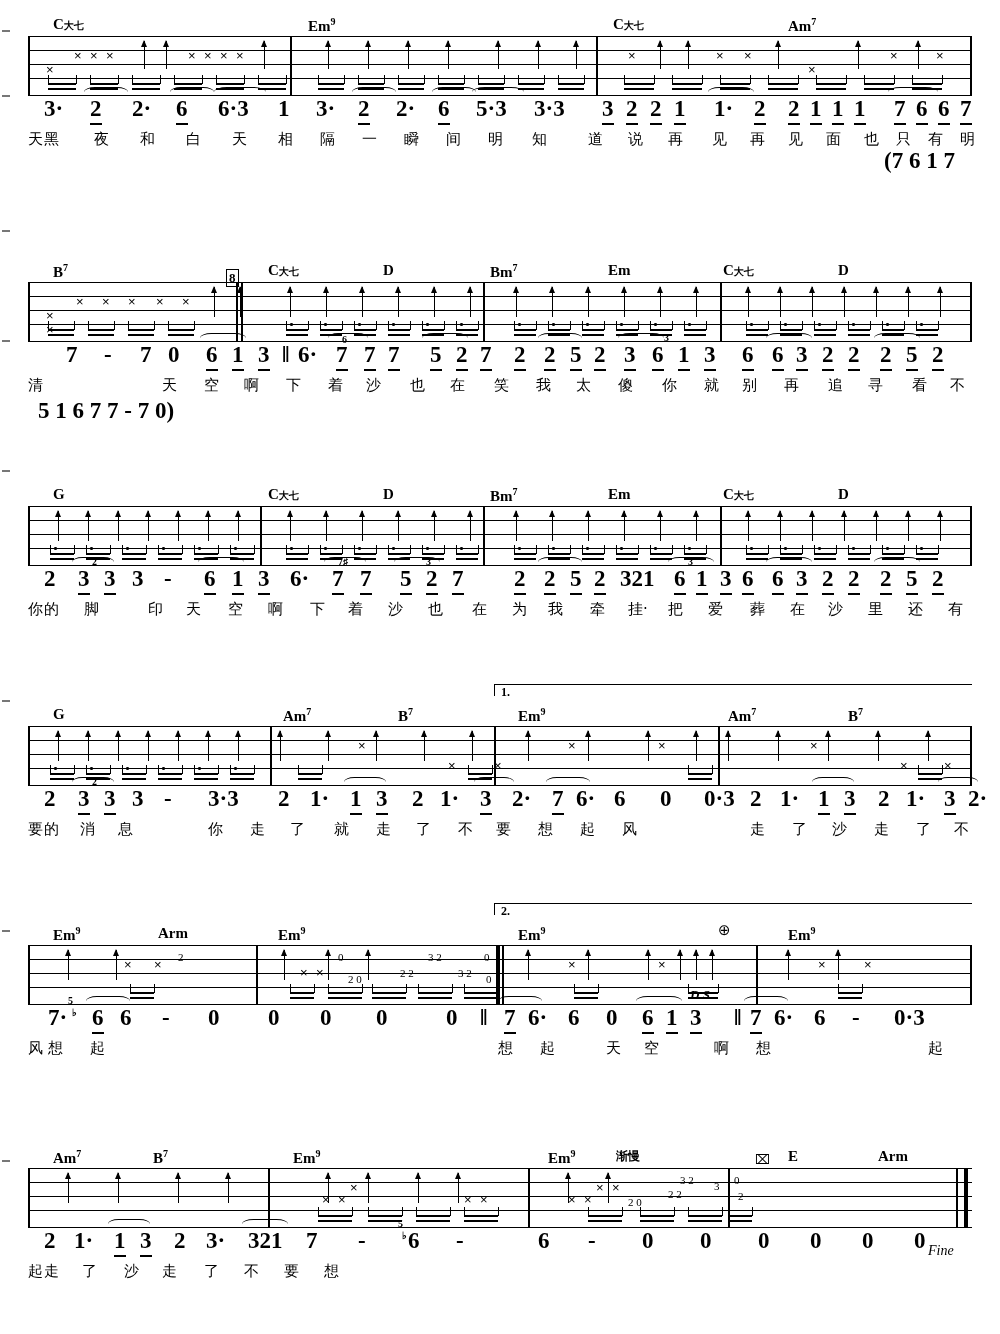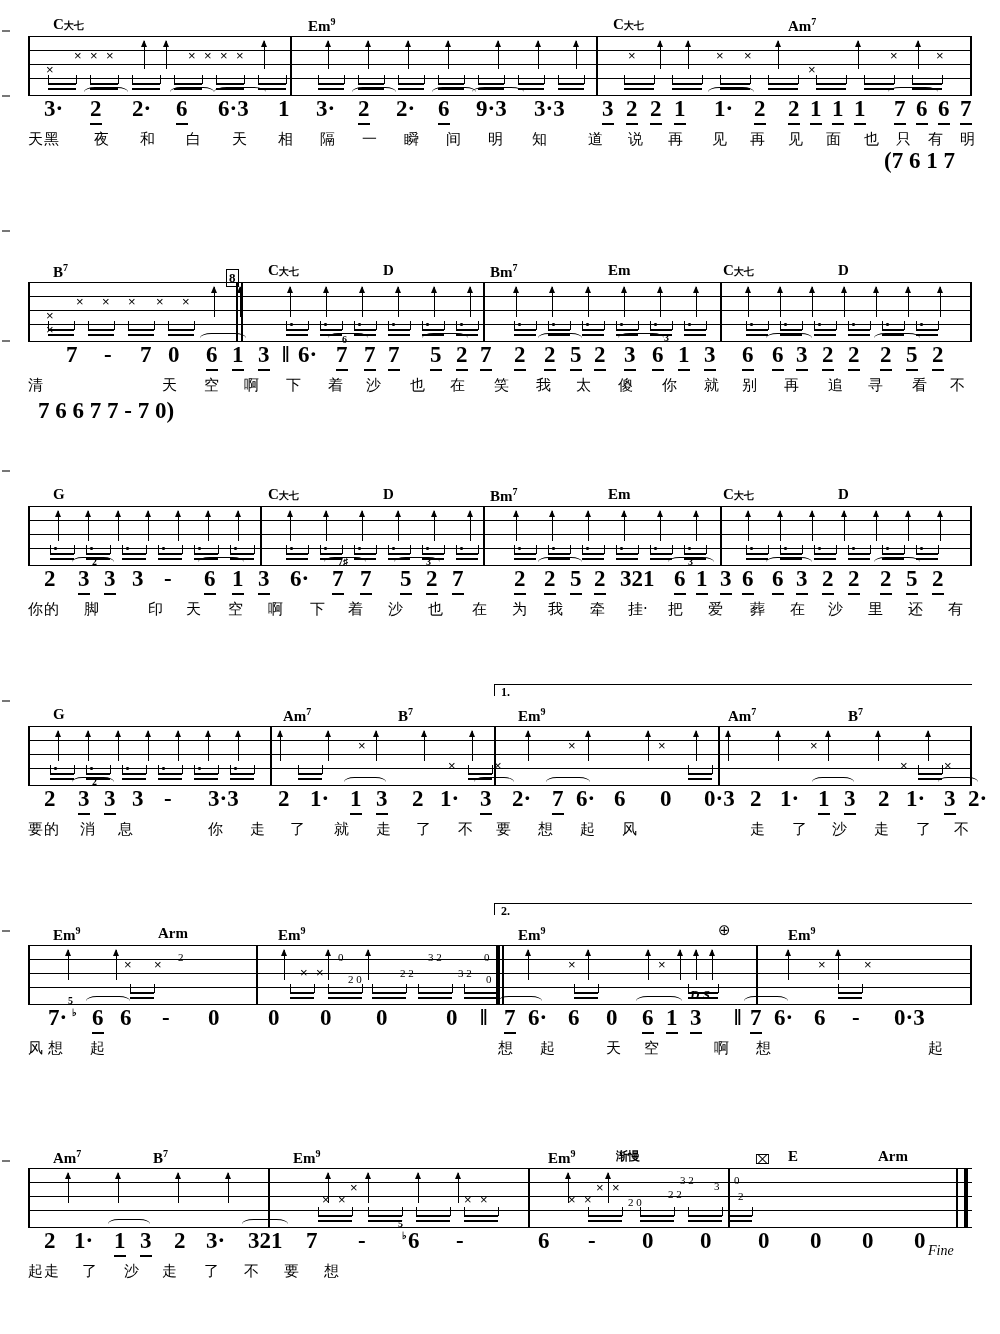--- a/index.html
+++ b/index.html
@@ -383,21 +383,21 @@
         <span class="n" style="left: 16px; top: 0px;">3·</span>
         <span class="n underline1" style="left: 62px; top: 0px;">2</span>
         <span class="n" style="left: 104px; top: 0px;">2·</span>
         <span class="n underline1" style="left: 148px; top: 0px;">6</span>
         <span class="n" style="left: 190px; top: 0px;">6·3</span>
         <span class="n" style="left: 250px; top: 0px;">1</span>
         <span class="n" style="left: 288px; top: 0px;">3·</span>
         <span class="n underline1" style="left: 330px; top: 0px;">2</span>
         <span class="n" style="left: 368px; top: 0px;">2·</span>
         <span class="n underline1" style="left: 410px; top: 0px;">6</span>
-        <span class="n" style="left: 448px; top: 0px;">9·3</span>
+        <span class="n" style="left: 448px; top: 0px;">5·3</span>
         <span class="n" style="left: 506px; top: 0px;">3·3</span>
         <span class="n underline1" style="left: 574px; top: 0px;">3</span>
         <span class="n underline1" style="left: 598px; top: 0px;">2</span>
         <span class="n underline1" style="left: 622px; top: 0px;">2</span>
         <span class="n underline1" style="left: 646px; top: 0px;">1</span>
         <span class="n" style="left: 686px; top: 0px;">1·</span>
         <span class="n underline1" style="left: 726px; top: 0px;">2</span>
         <span class="n underline1" style="left: 760px; top: 0px;">2</span>
         <span class="n underline1" style="left: 782px; top: 0px;">1</span>
         <span class="n underline1" style="left: 804px; top: 0px;">1</span>
@@ -674,21 +674,21 @@
         <span class="n underline1" style="left: 904px; top: 0px;">2</span>
         <div class="slur" style="left: 172px; top: -9px; width: 46px;"></div>
         <div class="slur" style="left: 300px; top: -9px; width: 40px;"></div>
         <div class="slur" style="left: 394px; top: -9px; width: 46px;"></div>
         <div class="slur" style="left: 510px; top: -9px; width: 44px;"></div>
         <div class="slur" style="left: 590px; top: -9px; width: 46px;"></div>
         <div class="slur" style="left: 738px; top: -9px; width: 46px;"></div>
         <div class="slur" style="left: 846px; top: -9px; width: 46px;"></div>
         <span class="n" style="left: 314px; top: -8px; font-size: 10px;">6</span>
         <span class="n" style="left: 636px; top: -10px; font-size: 10px;">3</span>
-        <span class="paren" style="left: 10px; top: 56px;">7 6 6 7 7 - 7 0)</span>
+        <span class="paren" style="left: 10px; top: 56px;">5 1 6 7 7 - 7 0)</span>
       </div>
     <div class="lyrics" id="s2l">
         <span class="ly" style="left: 134px;">天</span>
         <span class="ly" style="left: 176px;">空</span>
         <span class="ly" style="left: 216px;">啊</span>
         <span class="ly" style="left: 258px;">下</span>
         <span class="ly" style="left: 300px;">着</span>
         <span class="ly" style="left: 338px;">沙</span>
         <span class="ly" style="left: 382px;">也</span>
         <span class="ly" style="left: 422px;">在</span>

